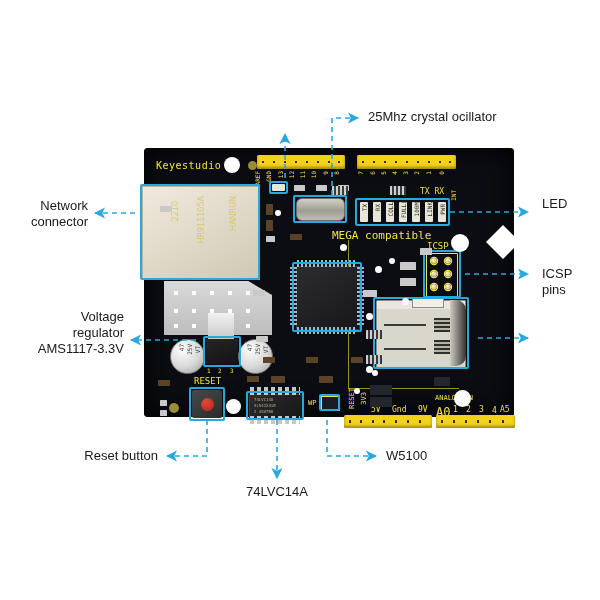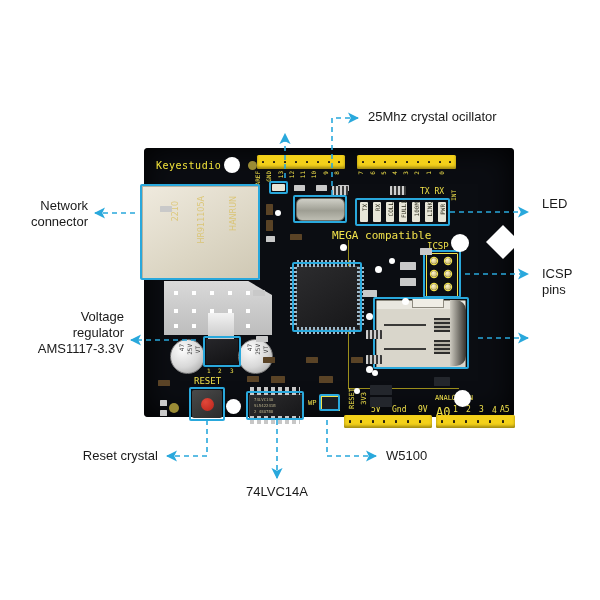--- a/index.html
+++ b/index.html
@@ -370,19 +370,19 @@
   <div class="label l" style="left:542px;top:196px;width:58px;">LED</div>
 
   <div class="label l" style="left:542px;top:266px;width:58px;">ICSP
 pins</div>
 
   <div class="label r" style="left:0px;top:309px;width:124px;">Voltage
 regulator
 AMS1117-3.3V</div>
 
 
-  <div class="label r" style="left:0px;top:448px;width:158px;">Reset crystal</div>
+  <div class="label r" style="left:0px;top:448px;width:158px;">Reset button</div>
 
   <div class="label c" style="left:212px;top:484px;width:130px;">74LVC14A</div>
 
   <div class="label l" style="left:386px;top:448px;width:80px;">W5100</div>
 
 </div>
 
 </body></html>

